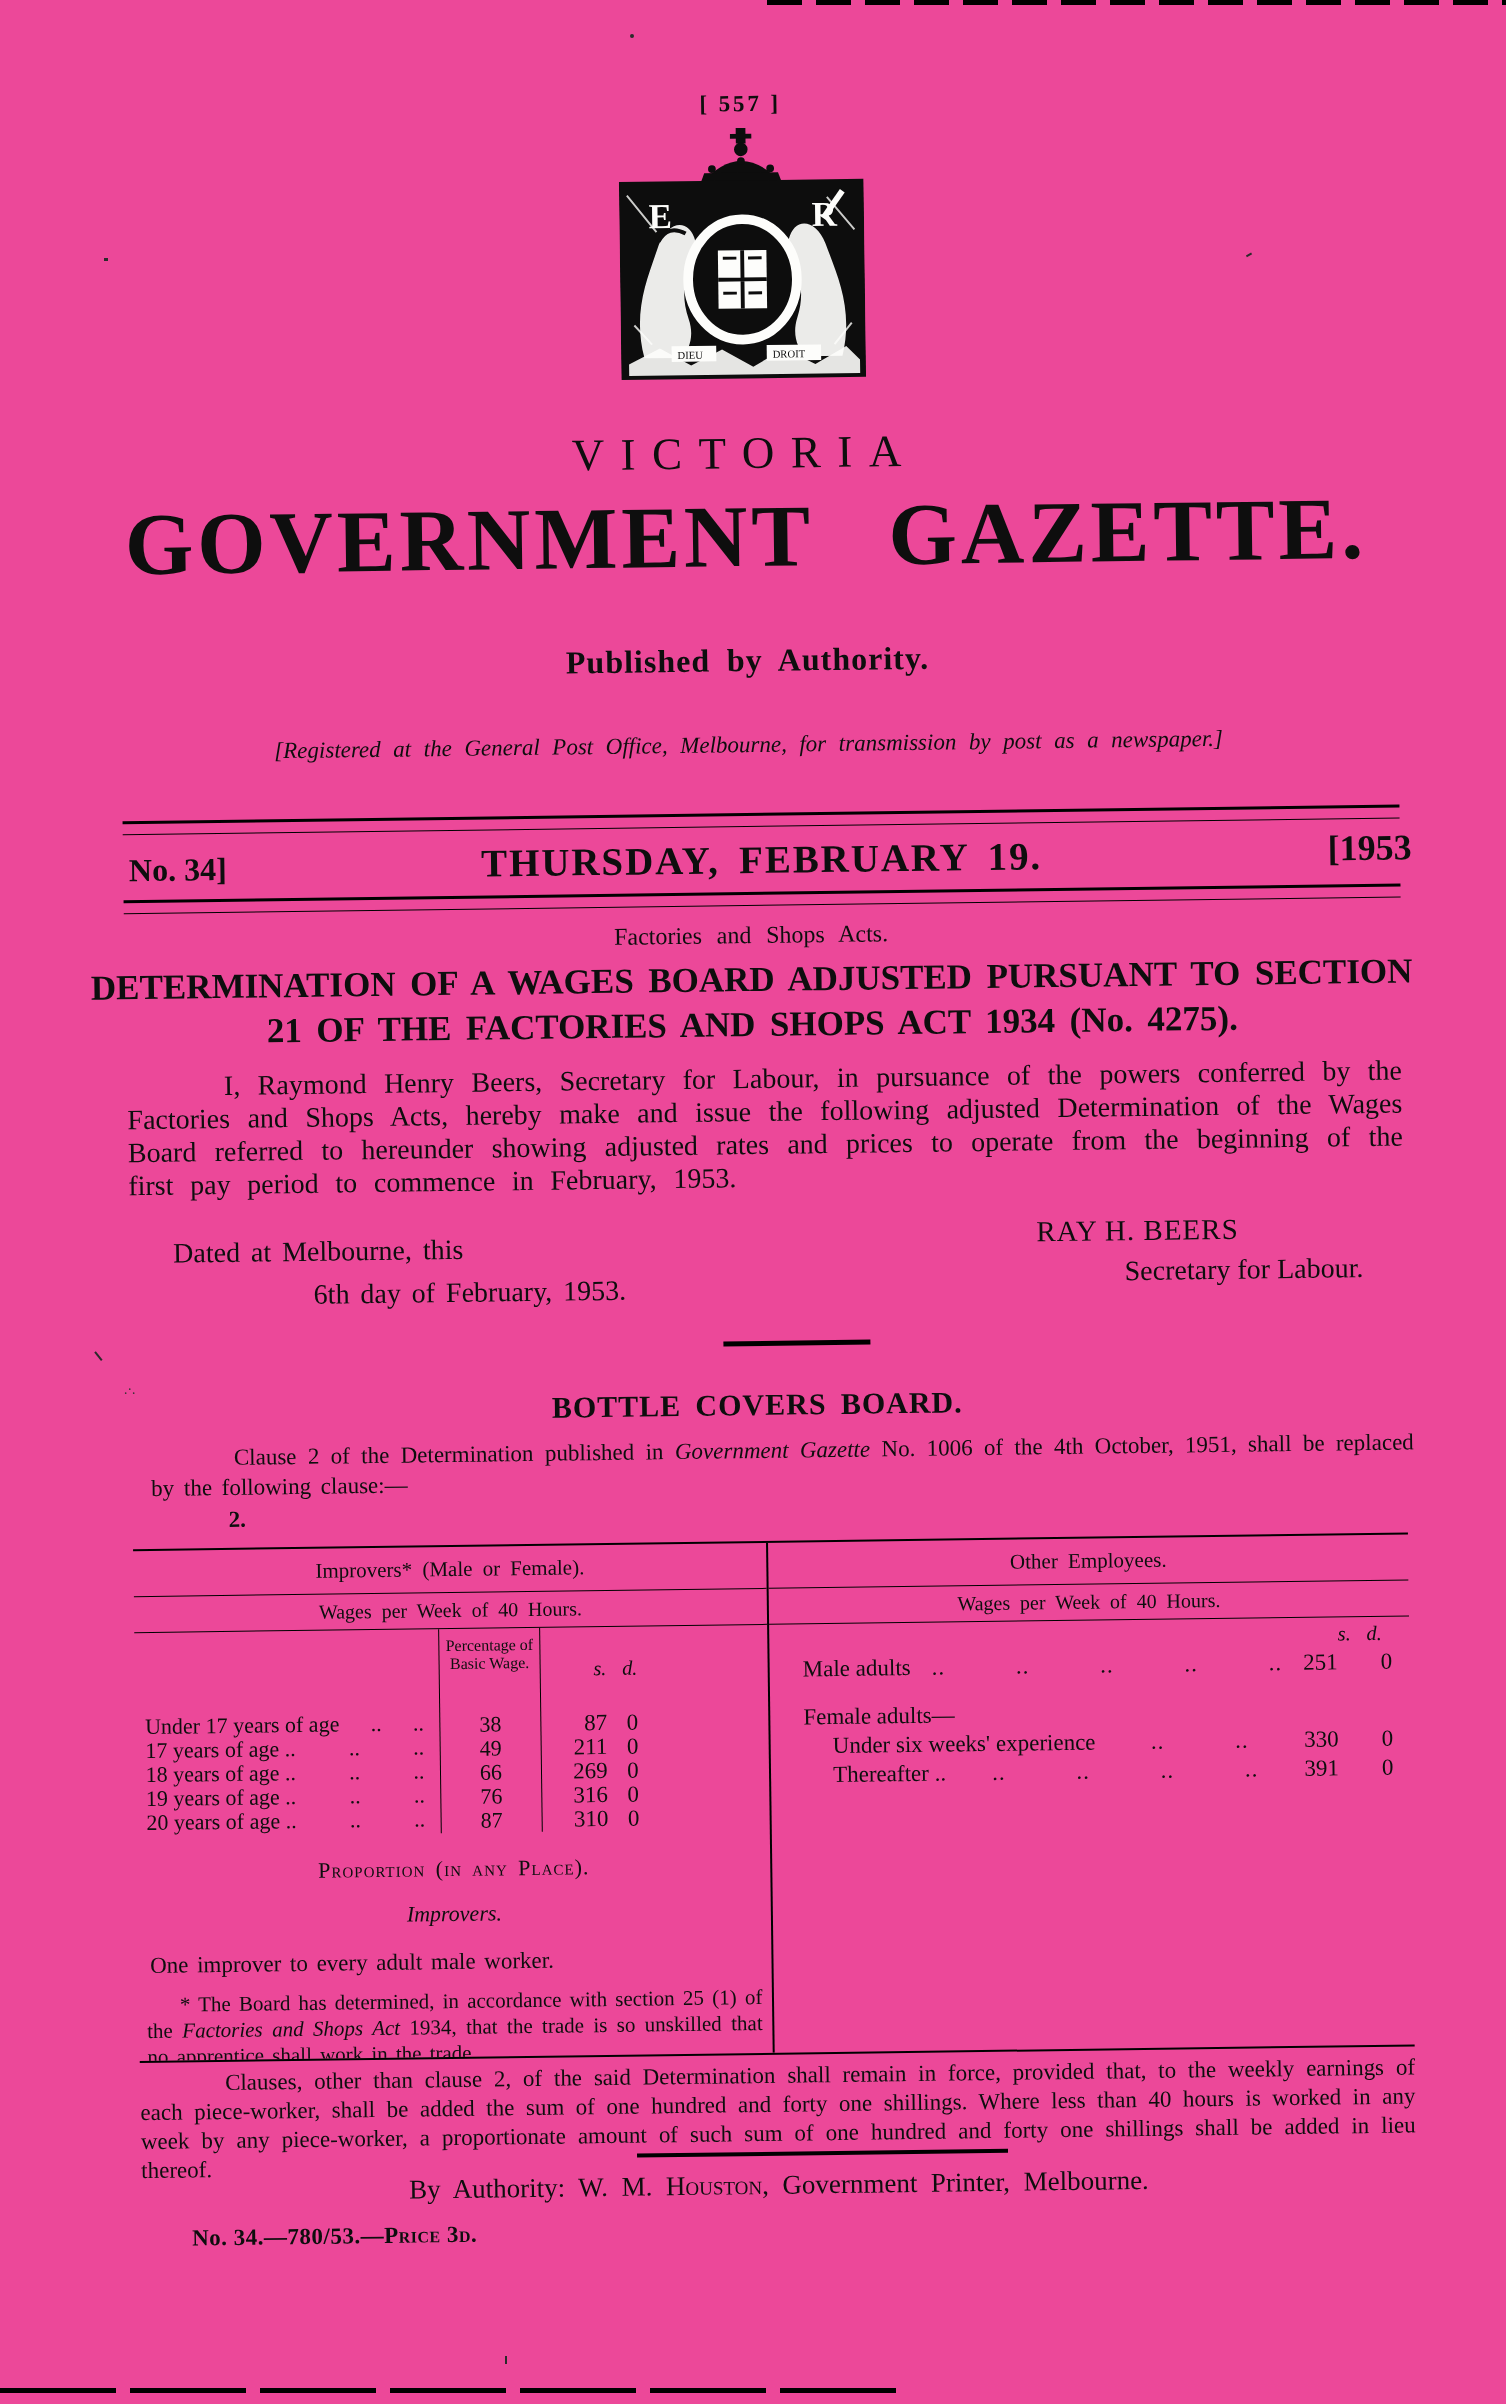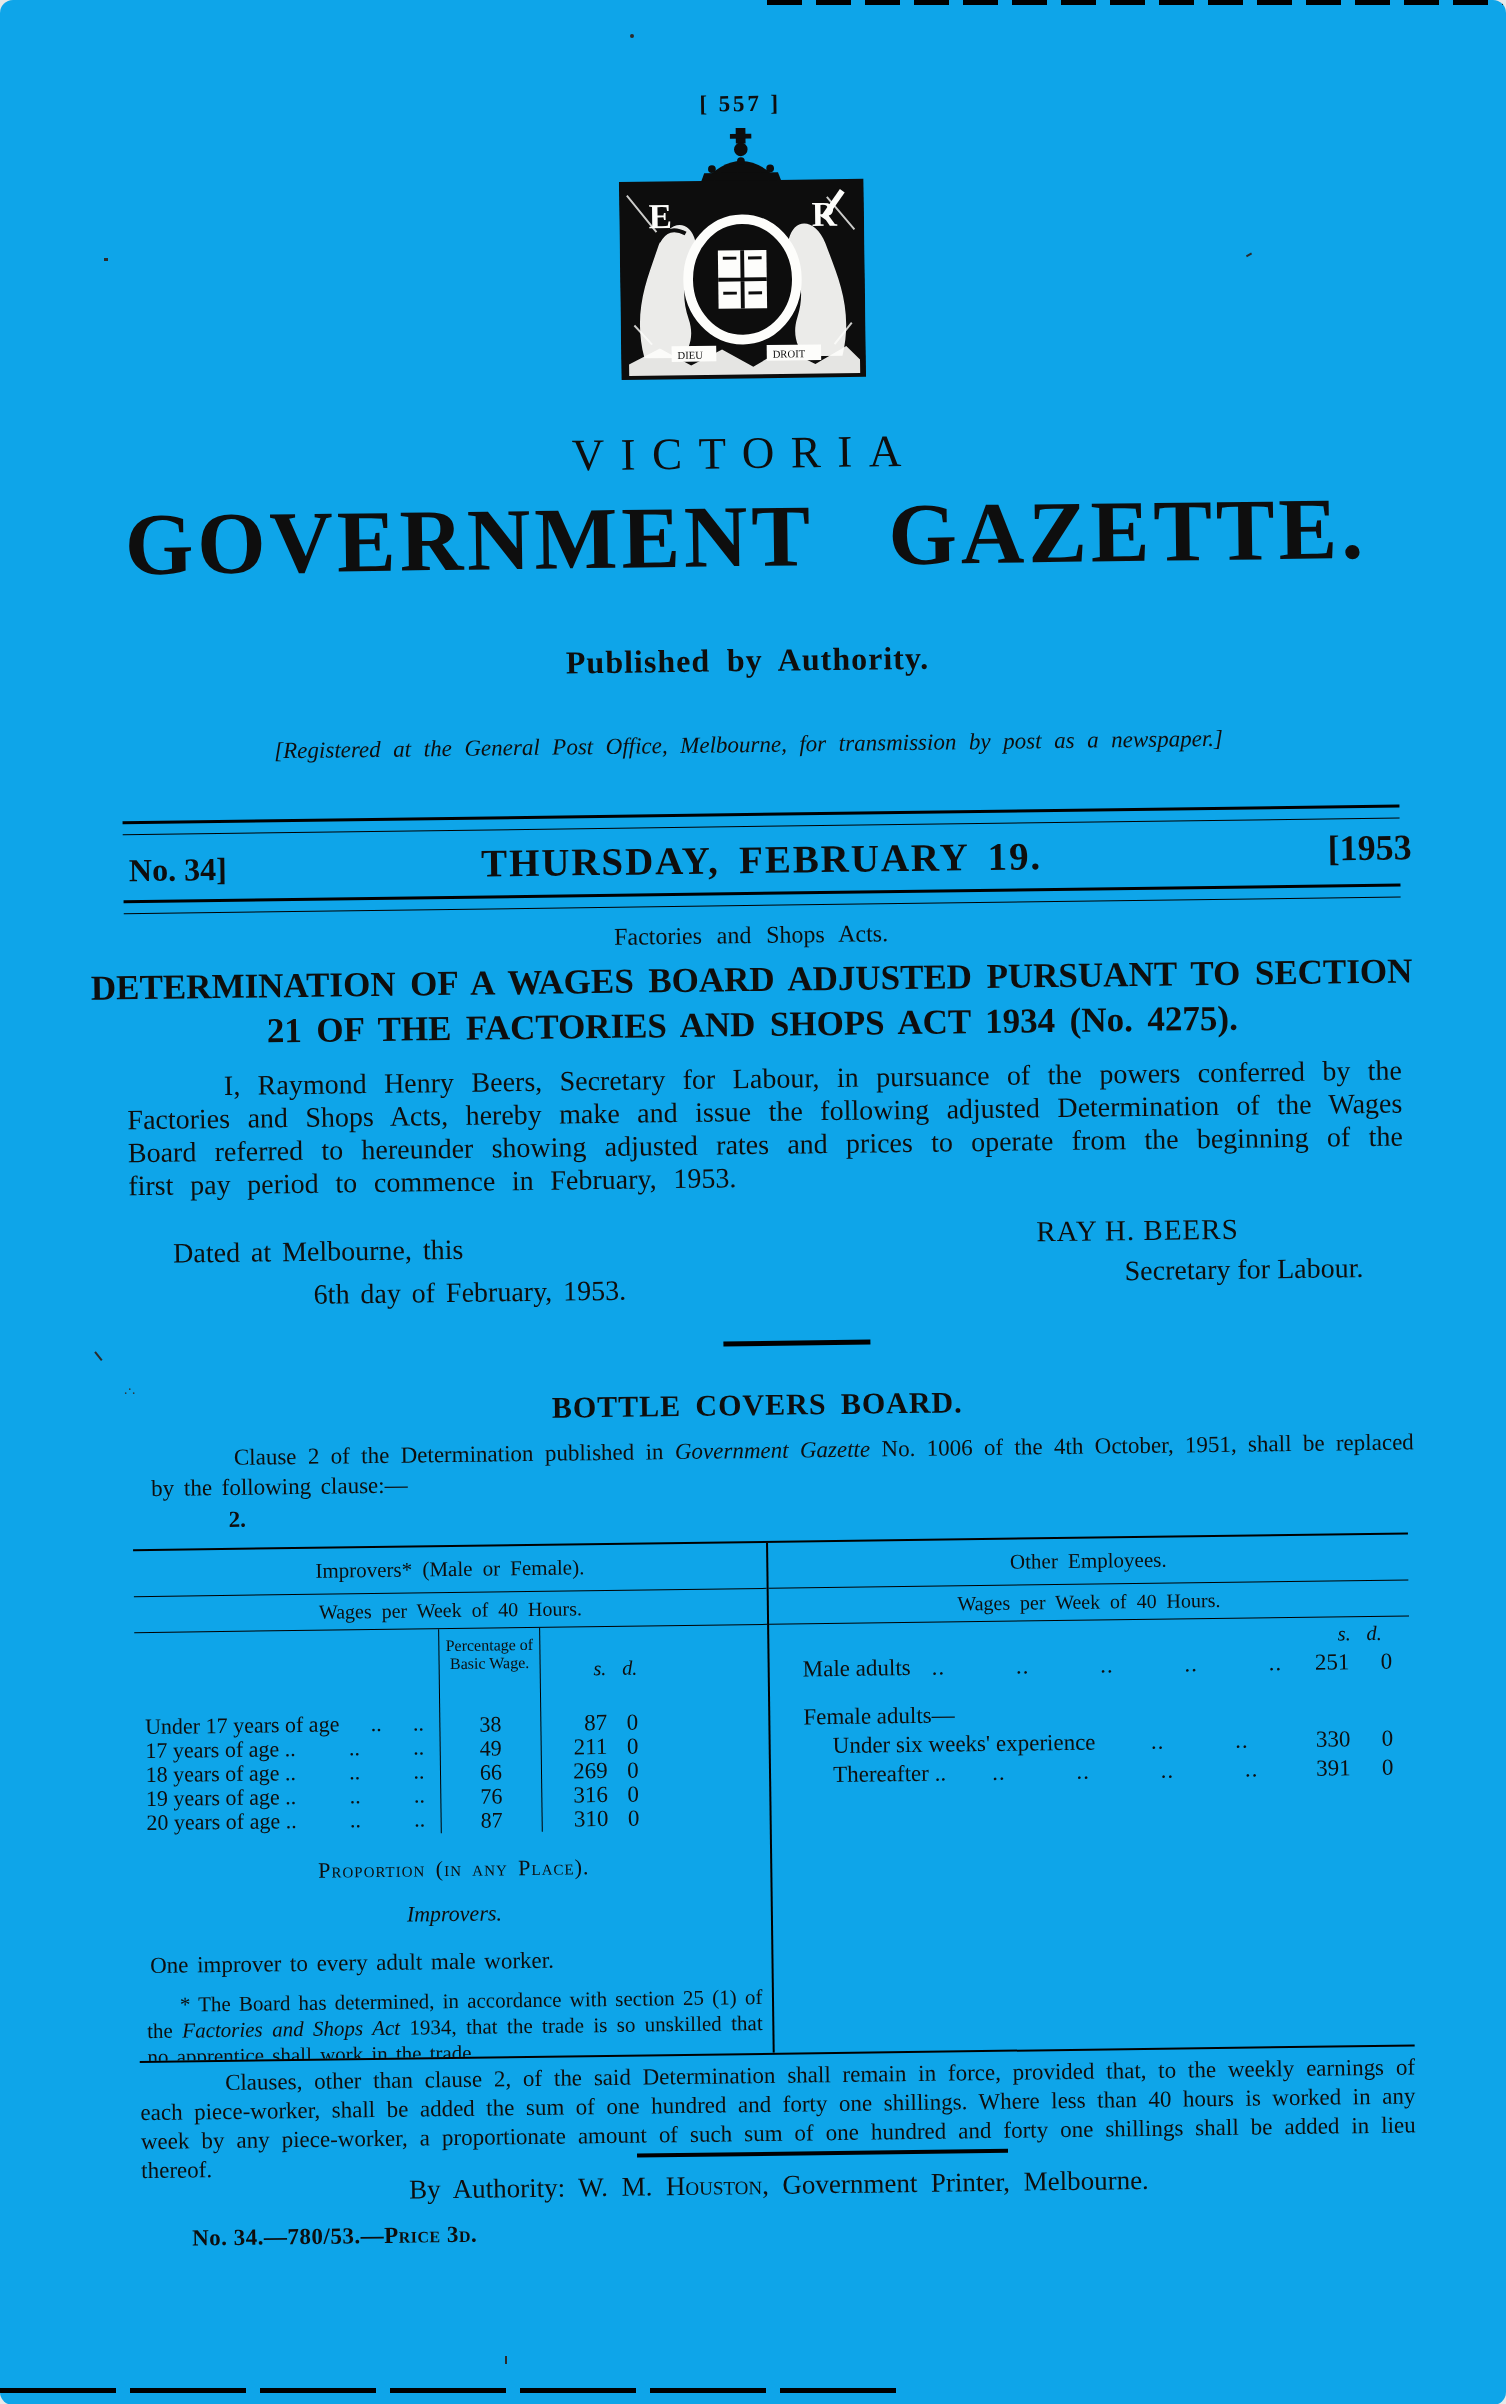--- a/index.html
+++ b/index.html
@@ -1,18 +1,18 @@
 <!DOCTYPE html>
 <html><head>
 <meta charset="utf-8">
 <title>Document</title>
 <style>
   html,body{margin:0;padding:0;background:#e8e8e8;}
-  #sheet{position:relative;width:1506px;height:2405px;background:#0ea5e9;overflow:hidden;
-         font-family:"Liberation Serif","DejaVu Serif",serif;color:#0e0e0e;border-radius:13px;}
+  #sheet{position:relative;width:1506px;height:2405px;background:#ec4899;overflow:hidden;
+         font-family:"Liberation Serif","DejaVu Serif",serif;color:#0e0e0e;}
   #tilt{position:absolute;inset:0;transform:rotate(-0.75deg);transform-origin:50% 45%;}
   .abs{position:absolute;}
   .ctr{left:0;right:0;text-align:center;}
 
   
   #pageno{top:91px;font-size:23px;font-weight:bold;letter-spacing:2.9px;}
   #crest{top:126px;left:50%;transform:translateX(-50%);width:245px;height:264px;}
   #victoria{top:427px;font-size:45px;letter-spacing:16.5px;word-spacing:9.7px;}
   #gazette{top:489px;font-size:88px;font-weight:bold;letter-spacing:3.9px;word-spacing:50px;line-height:1.1;white-space:nowrap;}
   #published{top:642px;font-size:32px;font-weight:bold;letter-spacing:1px;word-spacing:7.8px;}
@@ -63,21 +63,21 @@
   #prop-head{margin-top:23px;text-align:center;font-size:22px;font-variant:small-caps;letter-spacing:1px;word-spacing:3.9px;}
   #prop-sub{margin-top:19.4px;text-align:center;font-size:22px;font-style:italic;}
   #prop-rule{margin-top:21.3px;padding-left:11.6px;font-size:23px;word-spacing:2.9px;}
   #footnote{margin-top:13.6px;padding:0 9.7px 0 7.8px;font-size:21px;line-height:26px;text-align:justify;text-indent:33px;word-spacing:2.9px;}
   #rbody{padding:3.9px 13.6px 0 33px;display:flex;flex-direction:column;}
   #sd-head-right{margin-left:auto;margin-right:0;}
   .rrow{display:flex;align-items:baseline;font-size:23px;line-height:25px;margin-top:3.9px;}
   .rrow .lab{white-space:nowrap;}
   .rrow .dots{flex:1;text-align:center;word-spacing:64px;letter-spacing:1px;white-space:nowrap;overflow:hidden;padding:0 7.8px;}
   .rrow .val{display:flex;width:93px;}
-  .rrow .val .ss{width:58px;text-align:center;}
+  .rrow .val .ss{width:58px;text-align:left;}
   .rrow .val .dd{width:31px;text-align:right;}
   .rrow.group{margin-top:23px;}
   .rrow.indent{padding-left:29px;}
   .italic{font-style:italic;}
   .smallcaps{font-variant:small-caps;}
 
   #closing-para{top:2061px;left:127px;width:1275px;font-size:23px;line-height:29px;text-align:justify;text-indent:85px;word-spacing:4.9px;}
   #authority-rule{top:2152px;left:623px;width:371px;height:3.9px;background:#000;}
   #authority{top:2170px;left:127px;width:1275px;text-align:center;font-size:27px;word-spacing:6.8px;}
   #imprint{top:2218px;left:177px;font-size:23px;font-weight:bold;letter-spacing:0.5px;}

